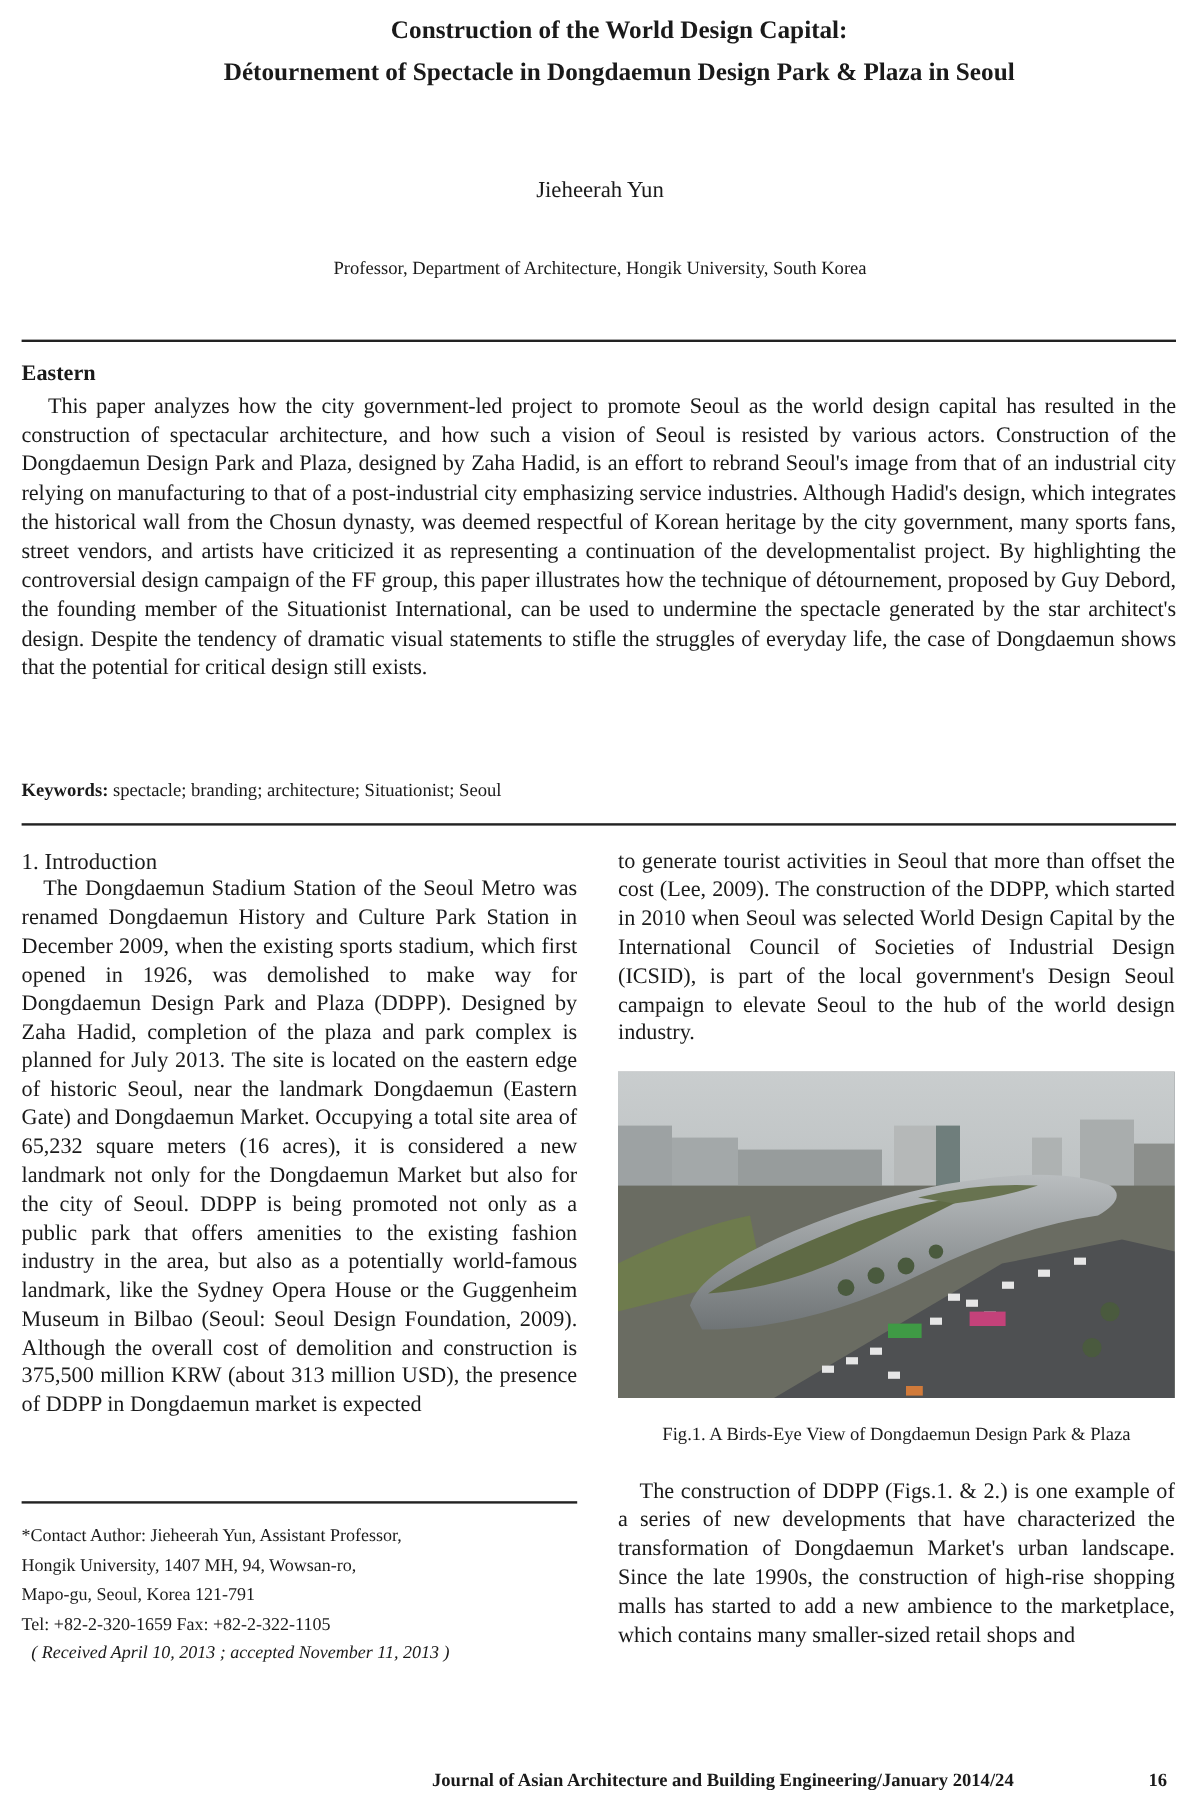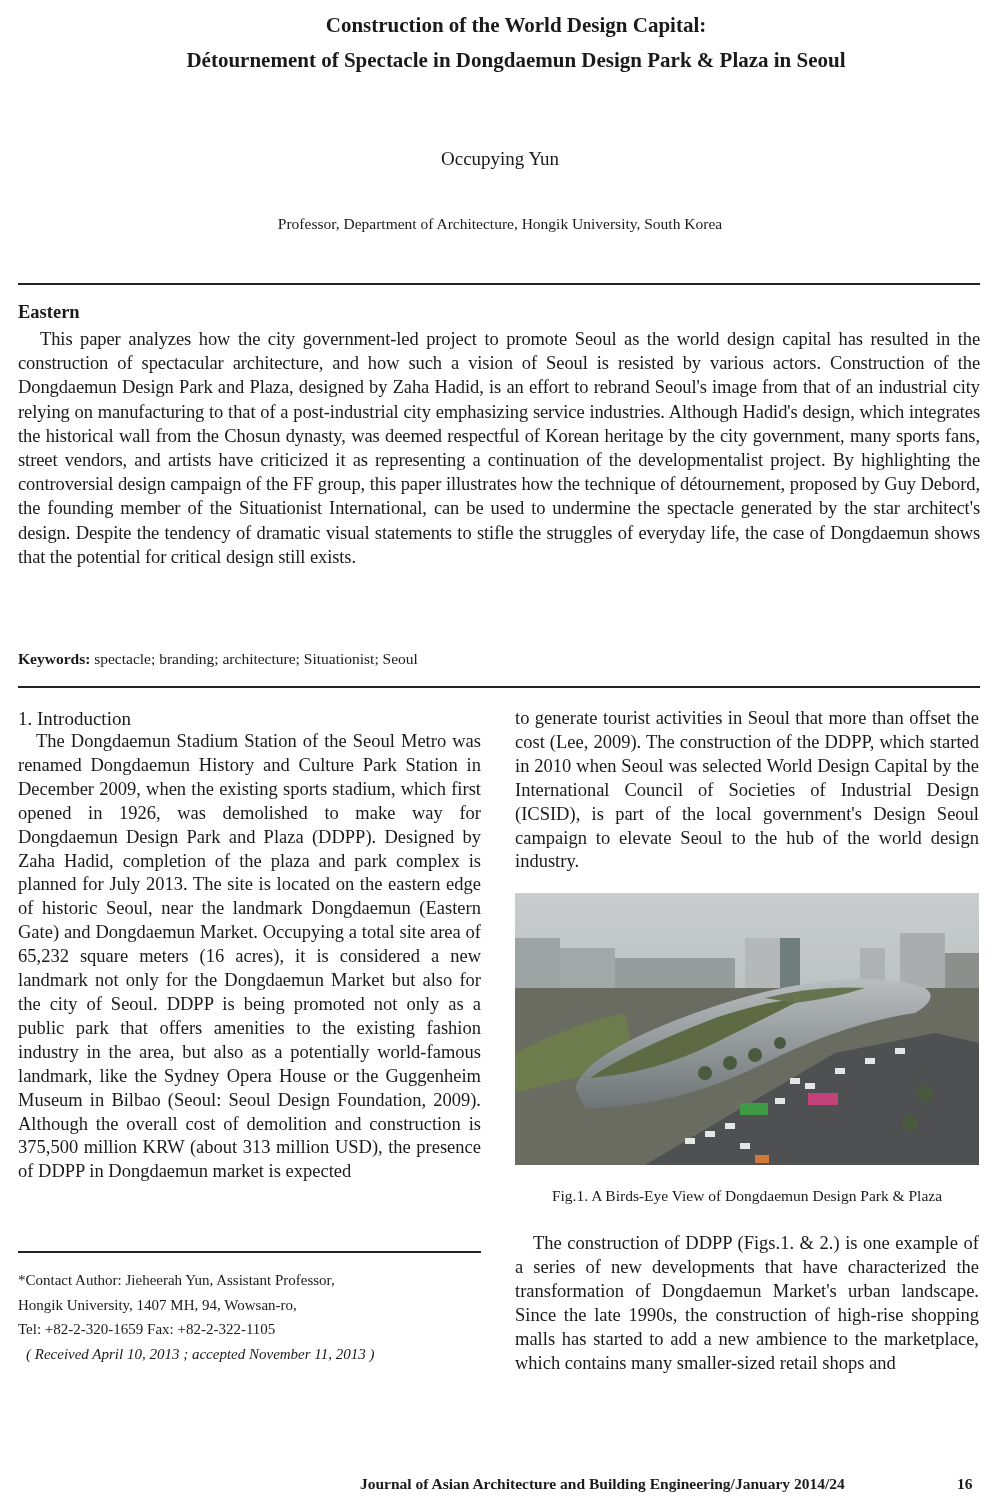--- a/index.html
+++ b/index.html
@@ -72,21 +72,21 @@
     }
     .page-num {
       position: absolute; top: 1475px; left: 957px; font-weight: bold; font-size: 15.5px;
     }
   </style>
 </head>
 <body>
 
 <div class="title l1">Construction of the World Design Capital:</div>
 <div class="title l2">Détournement of Spectacle in Dongdaemun Design Park &amp; Plaza in Seoul</div>
-<div class="author">Occupying Yun</div>
+<div class="author">Jieheerah Yun</div>
 <div class="affil">Professor, Department of Architecture, Hongik University, South Korea</div>
 
 <div class="rule r1"></div>
 
 <div class="abstract-head">Eastern</div>
 <div class="abstract-body">This paper analyzes how the city government-led project to promote Seoul as the world design capital has resulted in the construction of spectacular architecture, and how such a vision of Seoul is resisted by various actors. Construction of the Dongdaemun Design Park and Plaza, designed by Zaha Hadid, is an effort to rebrand Seoul's image from that of an industrial city relying on manufacturing to that of a post-industrial city emphasizing service industries. Although Hadid's design, which integrates the historical wall from the Chosun dynasty, was deemed respectful of Korean heritage by the city government, many sports fans, street vendors, and artists have criticized it as representing a continuation of the developmentalist project. By highlighting the controversial design campaign of the FF group, this paper illustrates how the technique of détournement, proposed by Guy Debord, the founding member of the Situationist International, can be used to undermine the spectacle generated by the star architect's design. Despite the tendency of dramatic visual statements to stifle the struggles of everyday life, the case of Dongdaemun shows that the potential for critical design still exists.</div>
 
 <div class="keywords">
   <b>Keywords:</b>
   <span>spectacle; branding; architecture; Situationist; Seoul</span>
@@ -96,20 +96,21 @@
 
 <div class="col-left">
   <div class="sec-head">1. Introduction</div>
   <div class="body-text">The Dongdaemun Stadium Station of the Seoul Metro was renamed Dongdaemun History and Culture Park Station in December 2009, when the existing sports stadium, which first opened in 1926, was demolished to make way for Dongdaemun Design Park and Plaza (DDPP). Designed by Zaha Hadid, completion of the plaza and park complex is planned for July 2013. The site is located on the eastern edge of historic Seoul, near the landmark Dongdaemun (Eastern Gate) and Dongdaemun Market. Occupying a total site area of 65,232 square meters (16 acres), it is considered a new landmark not only for the Dongdaemun Market but also for the city of Seoul. DDPP is being promoted not only as a public park that offers amenities to the existing fashion industry in the area, but also as a potentially world-famous landmark, like the Sydney Opera House or the Guggenheim Museum in Bilbao (Seoul: Seoul Design Foundation, 2009). Although the overall cost of demolition and construction is 375,500 million KRW (about 313 million USD), the presence of DDPP in Dongdaemun market is expected</div>
 </div>
 
 <div class="footnote-rule"></div>
 <div class="footnote">
   <div>*Contact Author: Jieheerah Yun, Assistant Professor,</div>
   <div>Hongik University, 1407 MH, 94, Wowsan-ro,</div>
+  <div>Mapo-gu, Seoul, Korea 121-791</div>
   <div>Tel: +82-2-320-1659  Fax: +82-2-322-1105</div>
   <div class="received">( Received April 10, 2013 ; accepted November 11, 2013 )</div>
 </div>
 
 <div class="col-right">
   <div class="body-text noindent">to generate tourist activities in Seoul that more than offset the cost (Lee, 2009). The construction of the DDPP, which started in 2010 when Seoul was selected World Design Capital by the International Council of Societies of Industrial Design (ICSID), is part of the local government's Design Seoul campaign to elevate Seoul to the hub of the world design industry.</div>
 </div>
 
 <div class="figure">
   <svg width="464" height="272" viewBox="0 0 464 272">

